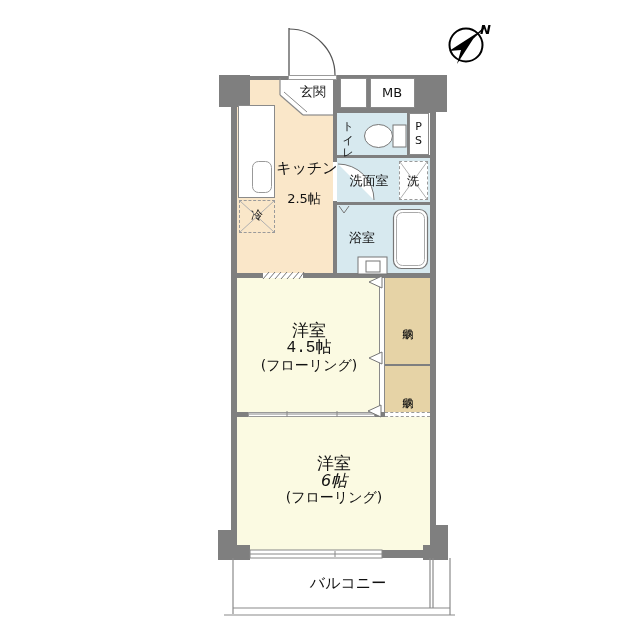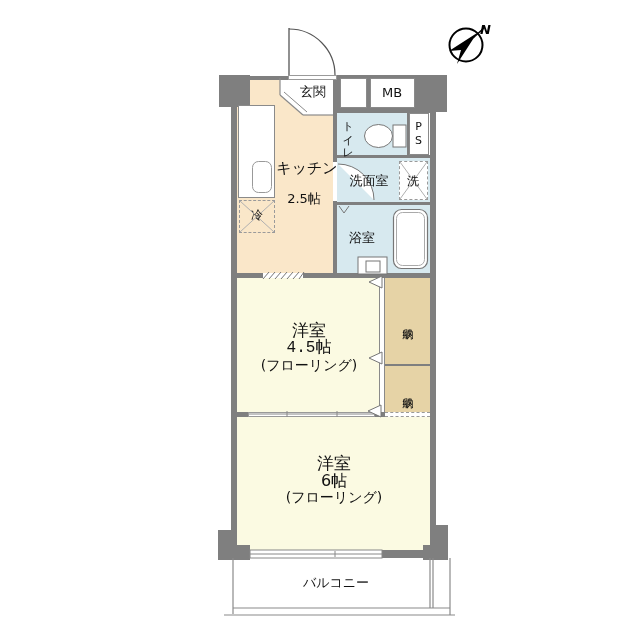--- a/index.html
+++ b/index.html
@@ -163,18 +163,18 @@
   <div class="label lay5" style="left:257px;top:216px;font-size:12px;">冷</div>
 
   <div class="label lay5" style="left:309px;top:330px;font-size:17px;">洋室</div>
   <div class="label lay5" style="left:309px;top:349px;font-size:16px;font-family:Liberation Mono, monospace;">4.5帖</div>
   <div class="label lay5" style="left:309px;top:366px;font-size:14px;">(フローリング)</div>
 
   <div class="label vtext lay5" style="left:407px;top:320px;font-size:11px;">収納</div>
   <div class="label vtext lay5" style="left:407px;top:389px;font-size:11px;">収納</div>
 
   <div class="label lay5" style="left:334px;top:463px;font-size:17px;">洋室</div>
-  <div class="label lay5" style="left:334px;top:481px;font-size:16px;">6帖</div>
+  <div class="label lay5" style="left:334px;top:481px;font-size:16px;font-style:italic;">6帖</div>
   <div class="label lay5" style="left:334px;top:498px;font-size:14px;">(フローリング)</div>
 
-  <div class="label lay5" style="left:336px;top:583px;font-size:13px;font-family:Liberation Serif, serif;">バルコニー</div>
+  <div class="label lay5" style="left:348px;top:583px;font-size:15px;font-family:Liberation Serif, serif;">バルコニー</div>
 
 </div>
 
 </body></html>

